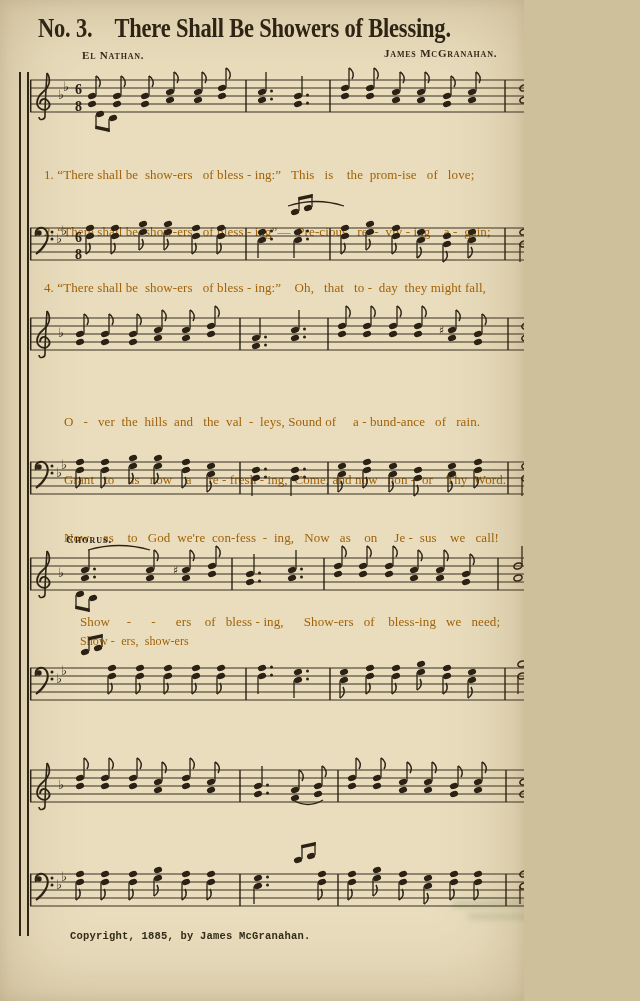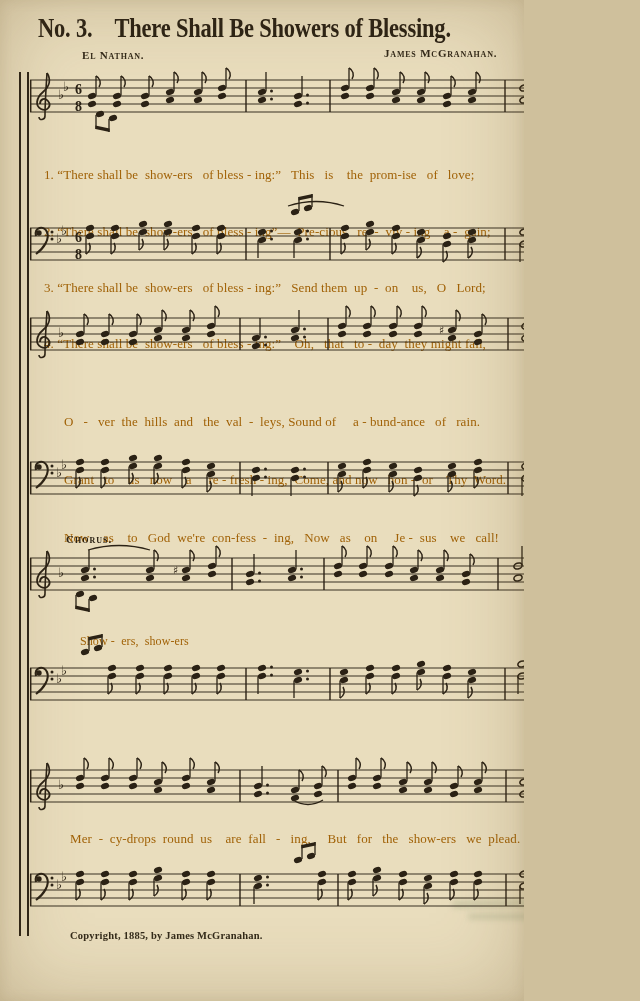--- a/index.html
+++ b/index.html
@@ -32,21 +32,21 @@
   .refrain{top:373px;left:64px;line-height:19.4px;}
   .chorus-label{
     position:absolute;top:533px;left:66px;font-weight:bold;font-size:11px;
     font-variant:small-caps;letter-spacing:1px;
   }
   .chorus1{top:614px;left:80px;}
   .chorus2{top:634px;left:80px;font-size:12px;}
   .bridge{top:831px;left:70px;}
   .copyright{
     position:absolute;top:930px;left:70px;font-weight:bold;
-    font-size:10.5px;letter-spacing:.2px;color:#332a1a;
+    font-size:10.5px;letter-spacing:.2px;color:#332a1a;font-family:Liberation Mono, monospace;
   }
   .left-rule{
     position:absolute;left:19px;top:72px;width:6px;height:864px;
     border-left:2.5px solid #2b2215;border-right:2px solid #2b2215;
   }
   .bleed{
     position:absolute;background:rgba(125,145,105,.20);
     filter:blur(2.5px);border-radius:3px;pointer-events:none;
   }
   .bleed.b1{left:452px;top:899px;width:112px;height:9px;transform:rotate(-1deg);}
@@ -64,34 +64,33 @@
     <span>No. 3.</span>
     <span>There Shall Be Showers of Blessing.</span>
   </div>
 
   <div class="credit author">El Nathan.</div>
   <div class="credit composer">James McGranahan.</div>
 
   <div class="lyr verses">
     <div>1. “There shall be  show-ers   of bless - ing:”   This   is    the  prom-ise   of   love;</div>
     <div>2. “There shall be  show-ers   of bless - ing”—  Pre-cious   re  -  viv - ing    a -  gain;</div>
-    <div>3. “There shall be  show-ers   of bless - ing:”   Send them  up  -  on    us,   O   Lord;</div>
     <div>4. “There shall be  show-ers   of bless - ing:”    Oh,   that   to -  day  they might fall,</div>
   </div>
 
   <div class="lyr refrain">
     <div>O   -   ver  the  hills  and   the  val  -  leys, Sound of     a - bund-ance   of   rain.</div>
     <div>Grant   to    us   now    a     re - fresh - ing,  Come, and now   hon -  or    Thy  Word.</div>
     <div>Now    as    to   God  we're  con-fess  -  ing,   Now   as    on     Je -  sus    we   call!</div>
   </div>
 
   <div class="chorus-label">Chorus.</div>
+  <div class="lyr chorus1">Show     -      -      ers    of   bless - ing,      Show-ers   of    bless-ing   we   need;</div>
   <div class="lyr chorus2">Show -  ers,  show-ers</div>
 
-  <div class="lyr bridge">Mer  -  cy-drops  round  us    are  fall   -   ing,     But   for   the   show-ers   we  plead.</div>
 
   <div class="copyright">Copyright, 1885, by James McGranahan.</div>
 
   <div class="bleed b1"></div>
   <div class="bleed b2"></div>
 
   <div id="music">
       <svg width="640" height="112" class="staff" style="top: 44px;">
         <line x1="30" y1="36" x2="563" y2="36" stroke="#2b2215" stroke-width="1.15" stroke-opacity="0.93"></line>
         <line x1="30" y1="44" x2="563" y2="44" stroke="#2b2215" stroke-width="1.15" stroke-opacity="0.93"></line>

